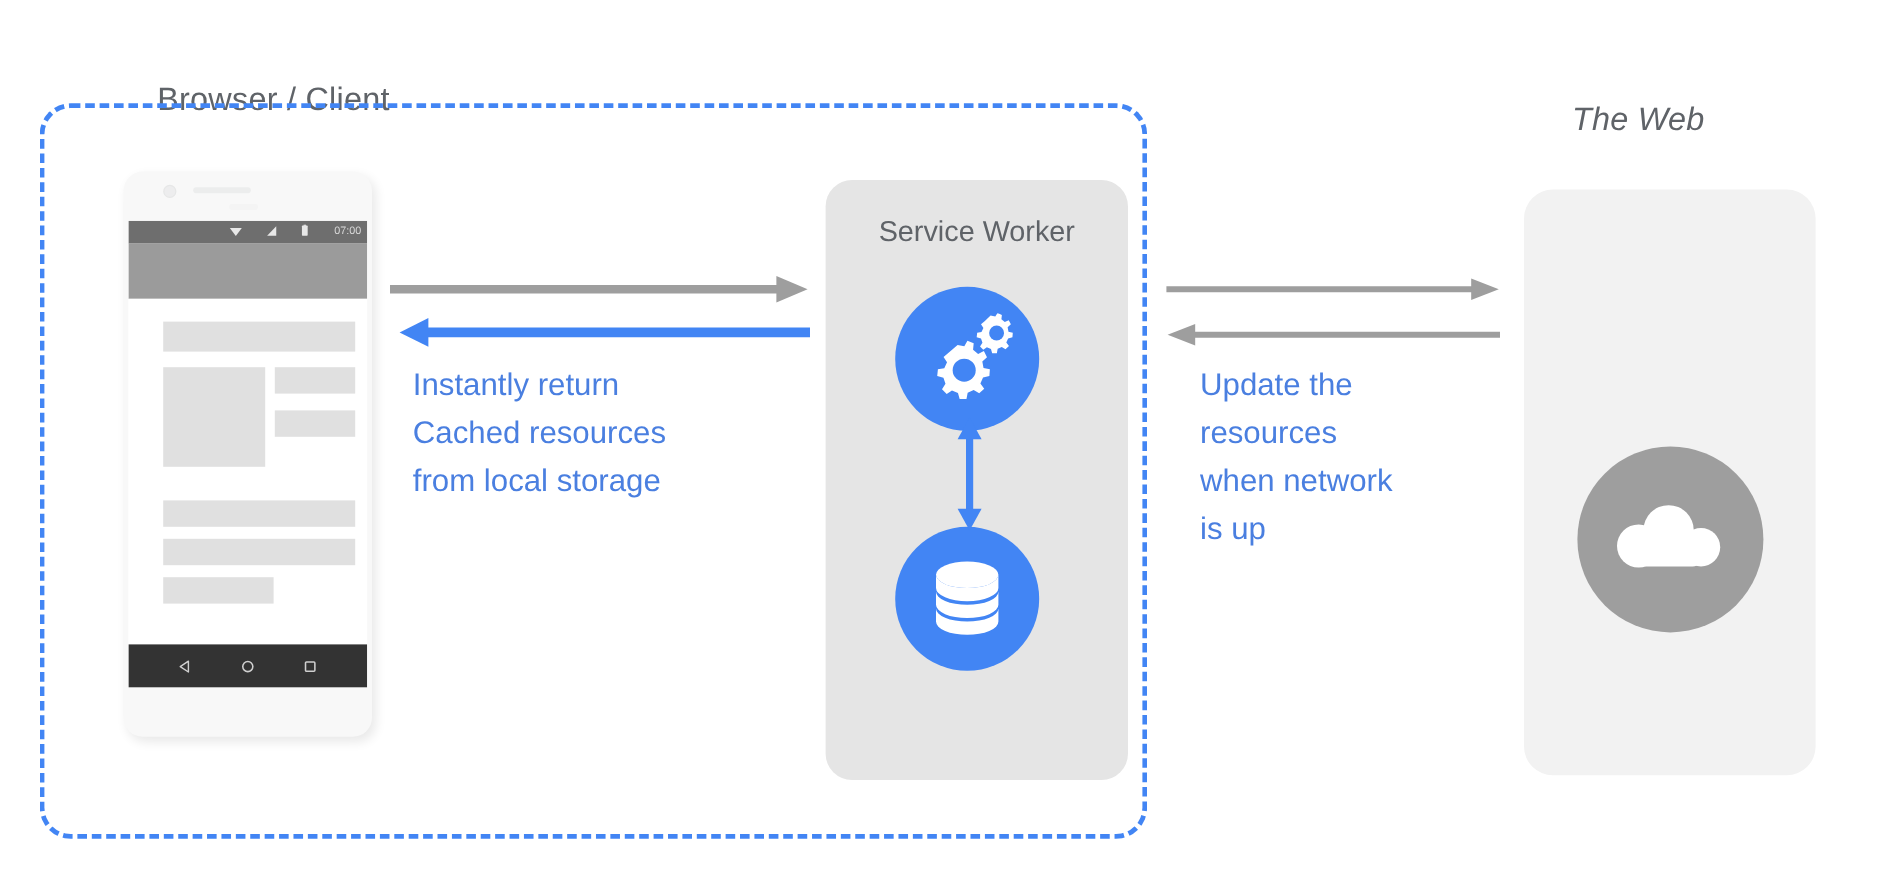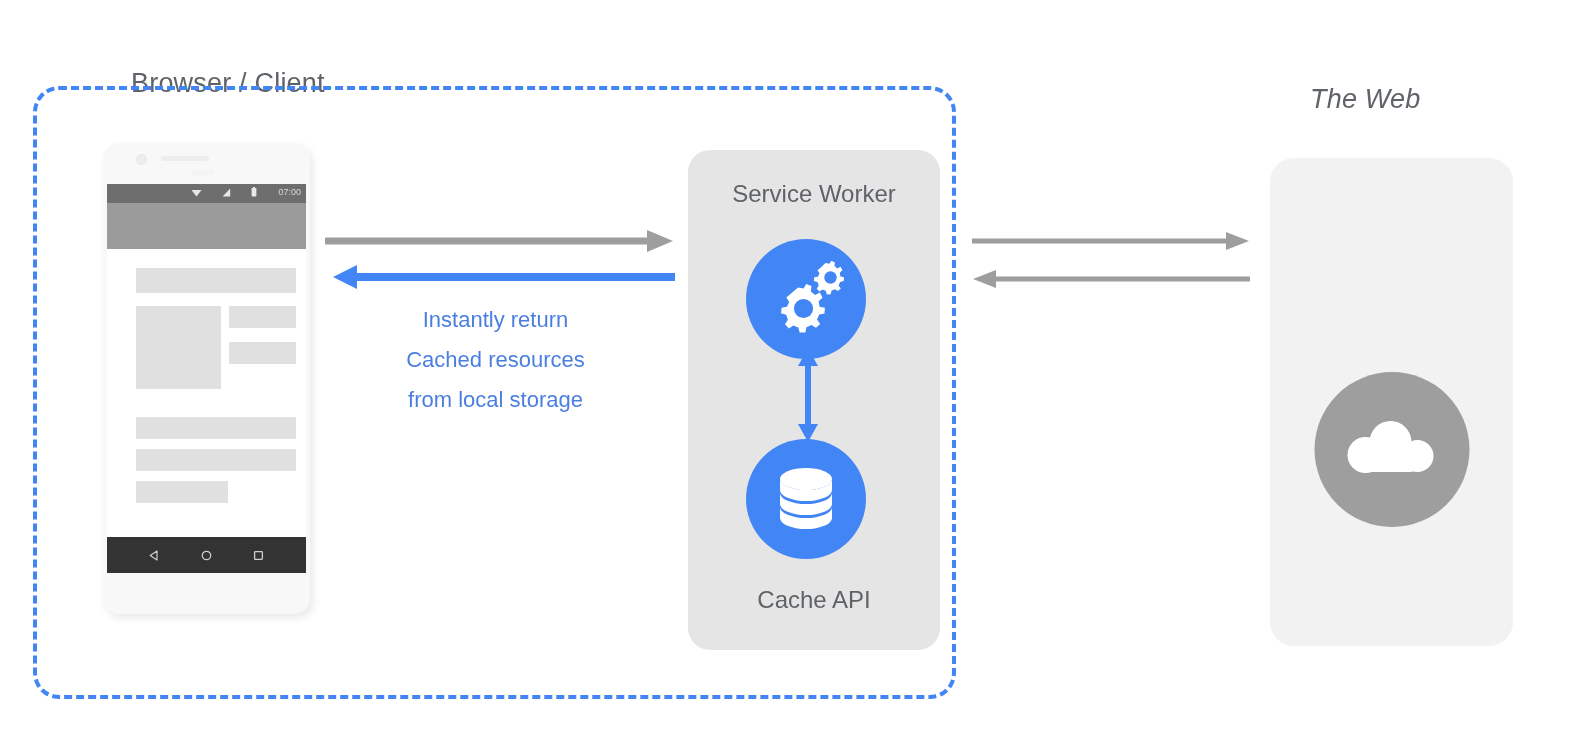--- a/index.html
+++ b/index.html
@@ -194,23 +194,22 @@
   #arrow-client-to-sw { left: 325px; top: 228px; }
   #arrow-sw-to-client { left: 333px; top: 264px; }
   #arrow-sw-to-web    { left: 972px; top: 230px; }
   #arrow-web-to-sw    { left: 972px; top: 268px; }
   #arrow-sw-cache     { left: 796px; top: 348px; }
 
   
   .annotation {
     position: absolute;
     color: #4a7fe0;
-    font-size: 22px;
+    font-size: 26px;
     line-height: 40px;
-    text-align: center;
     white-space: pre-line;
   }
   #annotation-cache   { left: 344px; top: 300px; width: 303px; }
   #annotation-network { left: 1000px; top: 300px; width: 226px; }
 </style>
 </head>
 <body>
 
 <div id="stage">
 
@@ -302,21 +301,20 @@
 
     <div class="blue-disc" id="cache-icon-disc">
       <svg width="62" height="66" viewBox="0 0 62 66">
         <ellipse cx="31" cy="13" rx="26" ry="11" fill="#ffffff"></ellipse>
         <path d="M5 13 v11 a26 11 0 0 0 52 0 v-11 a26 11 0 0 1 -52 0 z" fill="#ffffff"></path>
         <path d="M5 27 v11 a26 11 0 0 0 52 0 v-11 a26 11 0 0 1 -52 0 z" fill="#ffffff"></path>
         <path d="M5 41 v11 a26 11 0 0 0 52 0 v-11 a26 11 0 0 1 -52 0 z" fill="#ffffff"></path>
       </svg>
     </div>
 
-    <div id="cache-title">Cache API</div>
   </div>
 
   <svg class="arrow-svg" id="arrow-sw-cache" width="24" height="94">
     <line x1="12" y1="10" x2="12" y2="84" stroke="#4285f4" stroke-width="6"></line>
     <path d="M12 0 L22 18 L2 18 Z" fill="#4285f4"></path>
     <path d="M12 94 L2 76 L22 76 Z" fill="#4285f4"></path>
   </svg>
 
   <svg class="arrow-svg" id="arrow-sw-to-web" width="278" height="22">
     <line x1="0" y1="11" x2="258" y2="11" stroke="#9e9e9e" stroke-width="5"></line>
@@ -337,14 +335,18 @@
           <circle cx="74" cy="36" r="16"></circle>
           <rect x="20" y="34" width="56" height="18" rx="9"></rect>
         </g>
       </svg>
     </div>
   </div>
 
   <div class="annotation" id="annotation-cache">Instantly return
 Cached resources
 from local storage</div>
+  <div class="annotation" id="annotation-network">Update the
+resources
+when network
+is up</div>
 
 </div>
 
 </body></html>

